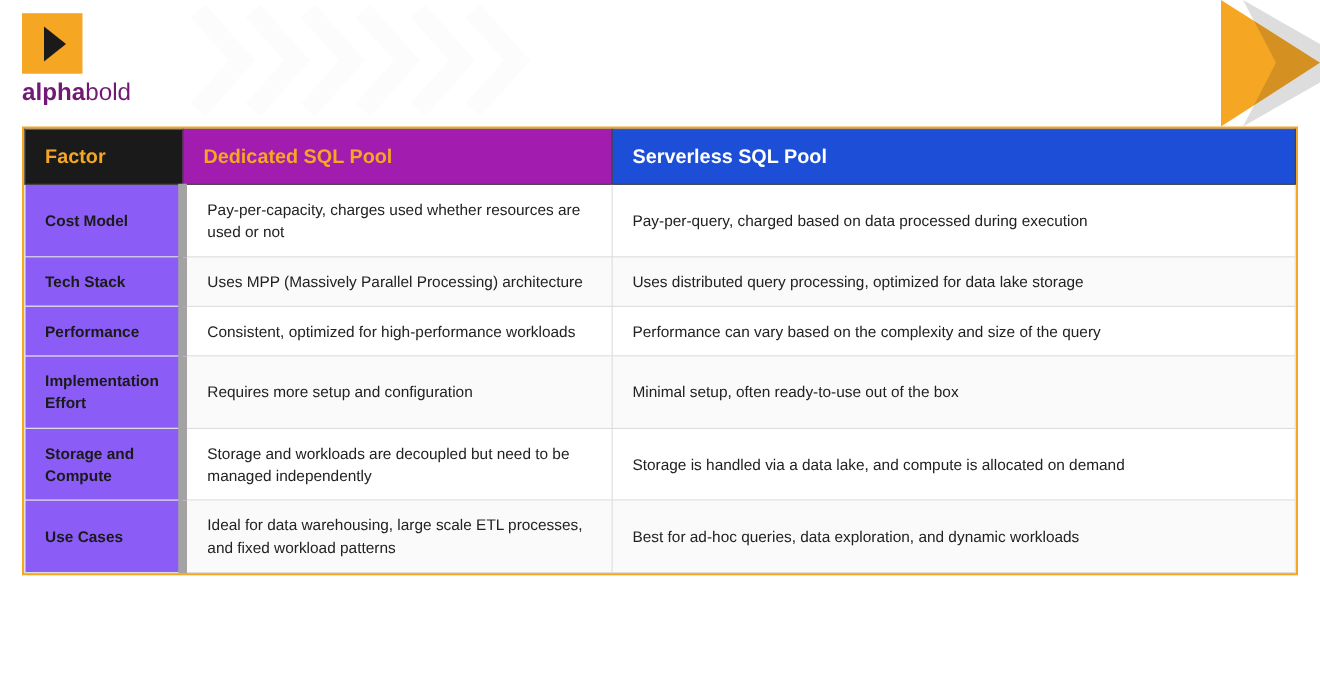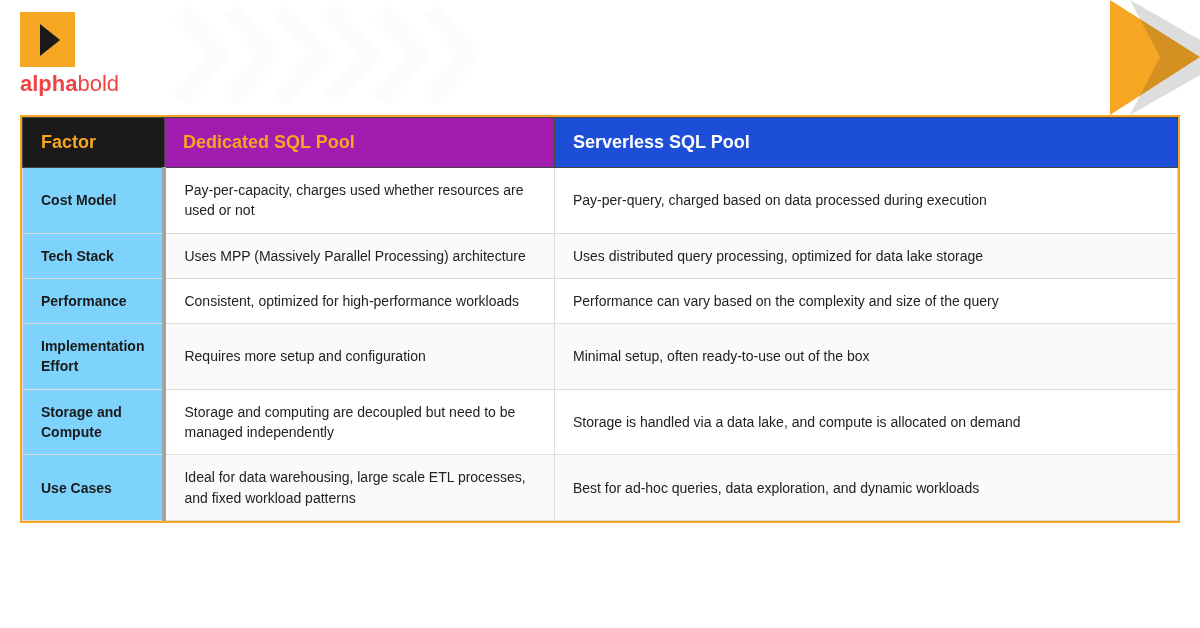--- a/index.html
+++ b/index.html
@@ -34,21 +34,21 @@
 
     .logo-text {
       font-size: 22px;
       font-weight: 400;
       color: #222;
       letter-spacing: 0;
     }
 
     .logo-text span {
       font-weight: 900;
-      color: #ef4444;
+      color: #701a75;
     }
 
     .table-container {
       position: absolute;
       top: 115px;
       left: 20px;
       right: 20px;
       z-index: 2;
       border: 2px solid #F5A623;
     }
@@ -102,22 +102,22 @@
       vertical-align: middle;
       font-size: 14px;
       color: #222;
       line-height: 1.45;
     }
 
     tbody td.row-label {
       font-weight: 700;
       font-size: 14px;
       color: #1a1a1a;
-      background: #7dd3fc;
-      border-right: 4px solid #a3a3a3;
+      background: #8b5cf6;
+      border-right: 8px solid #a3a3a3;
     }
 
     
     .chevron-top-right {
       position: absolute;
       top: 0;
       right: 0;
       width: 90px;
       height: 115px;
       z-index: 1;
@@ -190,21 +190,21 @@
           <td>Consistent, optimized for high-performance workloads</td>
           <td>Performance can vary based on the complexity and size of the query</td>
         </tr>
         <tr>
           <td class="row-label">Implementation Effort</td>
           <td>Requires more setup and configuration</td>
           <td>Minimal setup, often ready-to-use out of the box</td>
         </tr>
         <tr>
           <td class="row-label">Storage and Compute</td>
-          <td>Storage and computing are decoupled but need to be managed independently</td>
+          <td>Storage and workloads are decoupled but need to be managed independently</td>
           <td>Storage is handled via a data lake, and compute is allocated on demand</td>
         </tr>
         <tr>
           <td class="row-label">Use Cases</td>
           <td>Ideal for data warehousing, large scale ETL processes, and fixed workload patterns</td>
           <td>Best for ad-hoc queries, data exploration, and dynamic workloads</td>
         </tr>
       </tbody>
   </table>
 </div>

